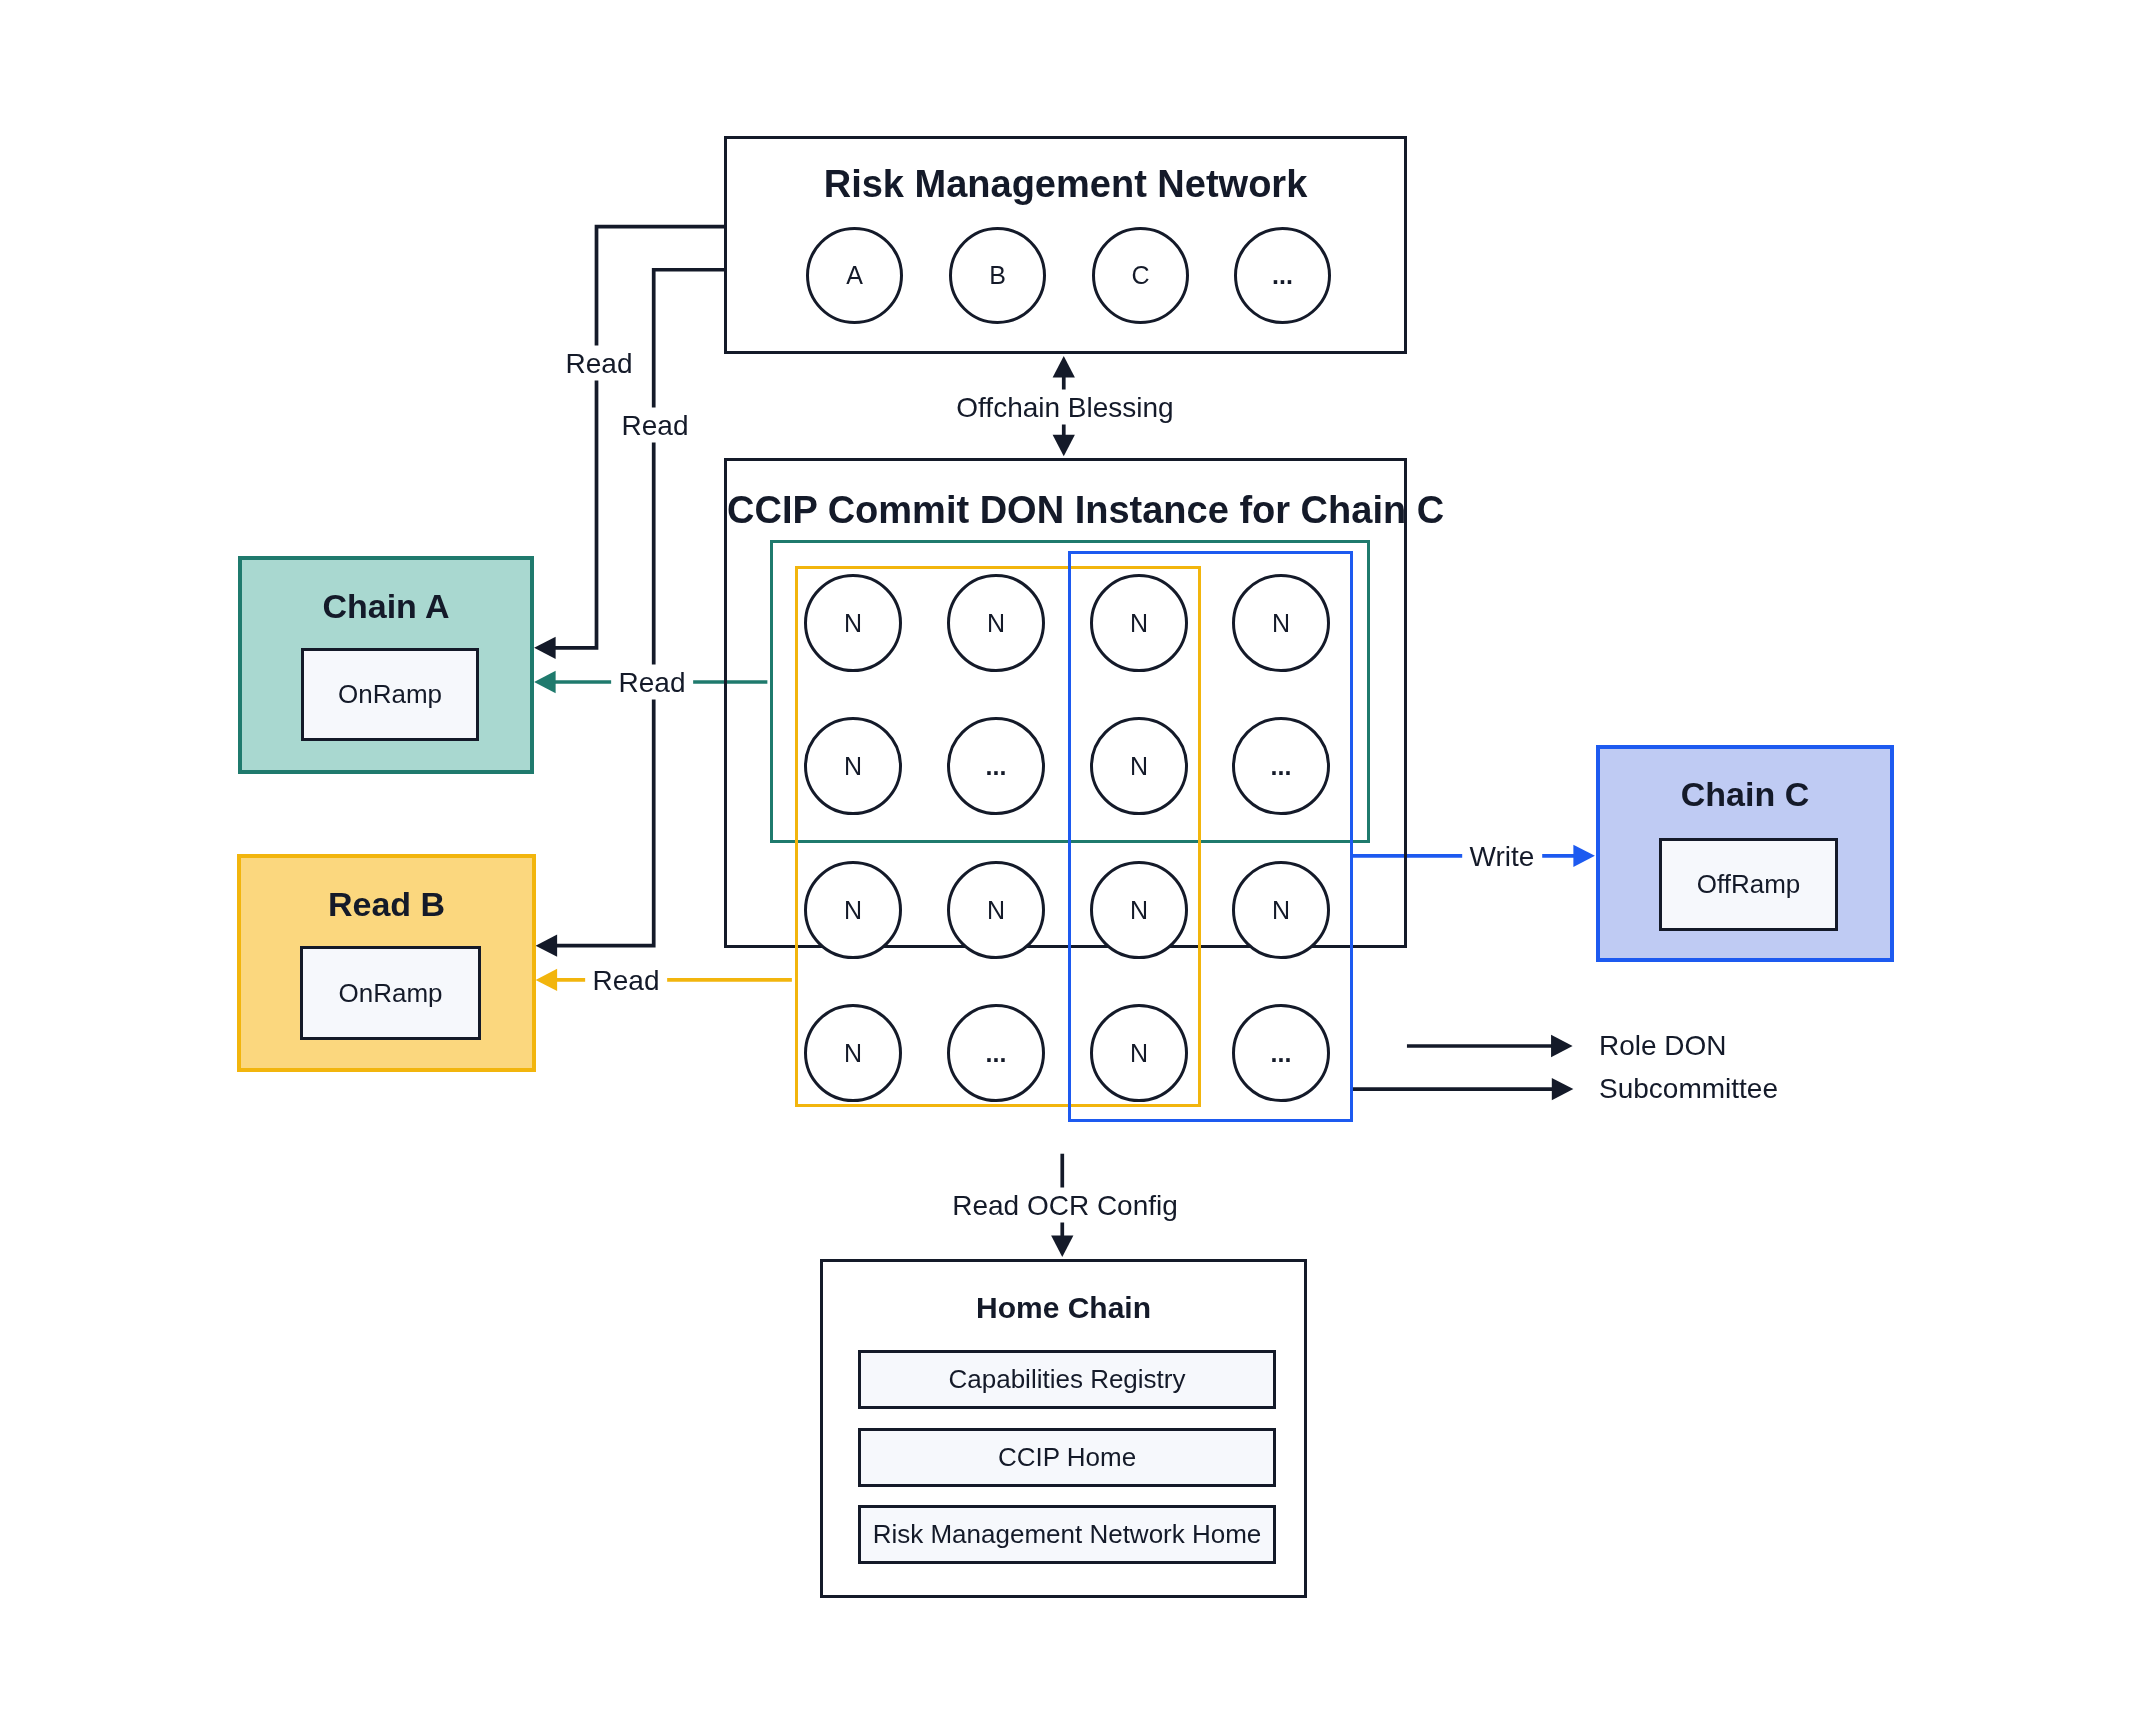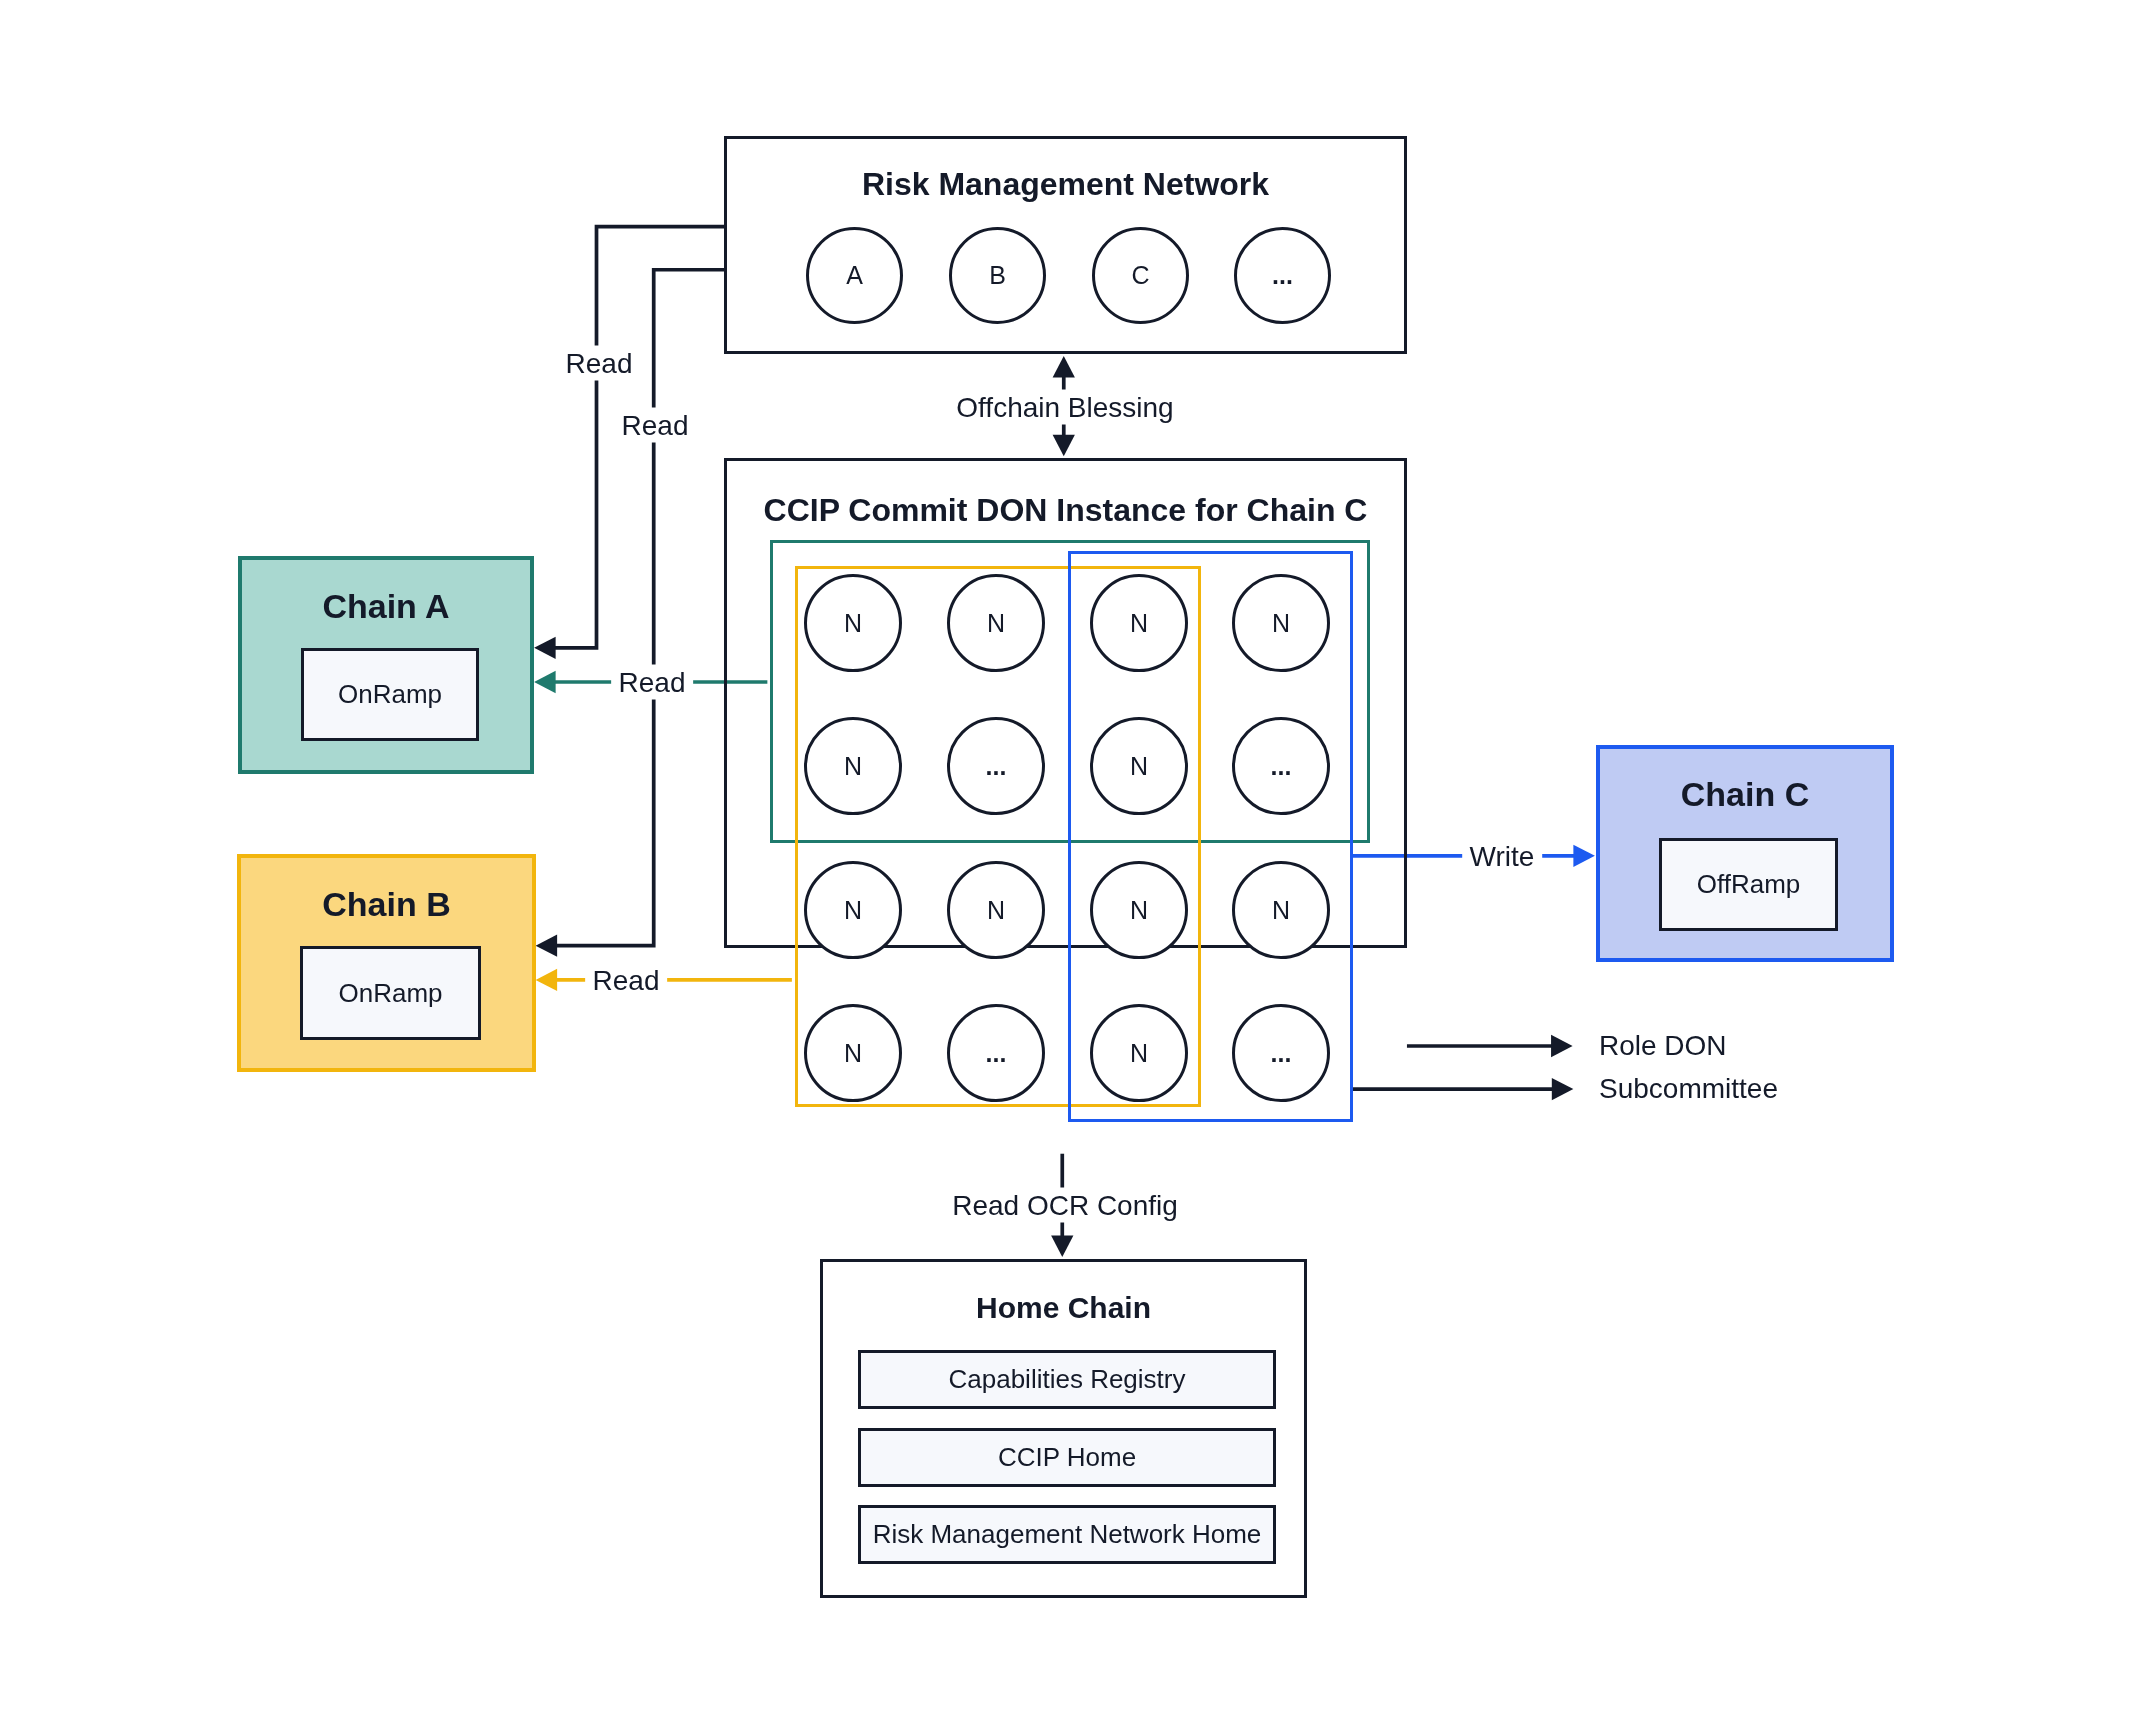--- a/index.html
+++ b/index.html
@@ -20,21 +20,21 @@
         display:flex;align-items:center;justify-content:center;font-size:25px;color:var(--ink)}
   .subrect{position:absolute;background:transparent}
   .panel{position:absolute;background:var(--panel);border:3.7px solid var(--ink);
          display:flex;align-items:center;justify-content:center;font-size:26px;color:var(--ink)}
   .chain{border-width:4.5px;border-style:solid}
   .lbl{position:absolute;z-index:3;font-size:28px;color:var(--ink);white-space:nowrap;
        background:#ffffff;padding:1.5px 7.4px;transform:translate(-50%,-50%)}
   .lbl.side{transform:translate(0,-50%);background:transparent;padding:0}
   .title-xl{font-size:30px}
   .title-lg{font-size:34px}
-  .title-md{font-size:32px}
+  .title-md{font-size:38px}
 </style>
 </head>
 <body>
 
 <div class="canvas">
 
   <svg class="wires" width="2129" height="1731" viewBox="0 0 2866 2330">
 
     <polyline points="978,305 803,305 803,872 745,872" fill="none" stroke="#141a29" stroke-width="5"></polyline>
     <polygon points="719,872 748,857 748,887" fill="#141a29"></polygon>
@@ -100,21 +100,21 @@
     <div class="node" style="left:363px;top:543px;width:98px;height:98px">N</div>
     <div class="node" style="left:505px;top:543px;width:98px;height:98px;font-weight:700">...</div>
   </div>
 
   <div class="box chain" style="left:238px;top:556px;width:296px;height:218px;background:var(--teal-fill);border-color:var(--teal)">
     <div class="box-title title-lg" style="top:46px">Chain A</div>
     <div class="panel" style="left:59px;top:88px;width:178px;height:93px">OnRamp</div>
   </div>
 
   <div class="box chain" style="left:237px;top:854px;width:299px;height:218px;background:var(--gold-fill);border-color:var(--gold)">
-    <div class="box-title title-lg" style="top:46px">Chain B</div>
+    <div class="box-title title-lg" style="top:46px">Read B</div>
     <div class="panel" style="left:59px;top:88px;width:181px;height:94px">OnRamp</div>
   </div>
 
   <div class="box chain" style="left:1596px;top:745px;width:298px;height:217px;background:var(--blue-fill);border-color:var(--blue)">
     <div class="box-title title-lg" style="top:45px">Chain C</div>
     <div class="panel" style="left:59px;top:89px;width:179px;height:93px">OffRamp</div>
   </div>
 
   <div class="box outline" style="left:820px;top:1259px;width:487px;height:339px;background:#ffffff">
     <div class="box-title title-xl" style="top:46px">Home Chain</div>

